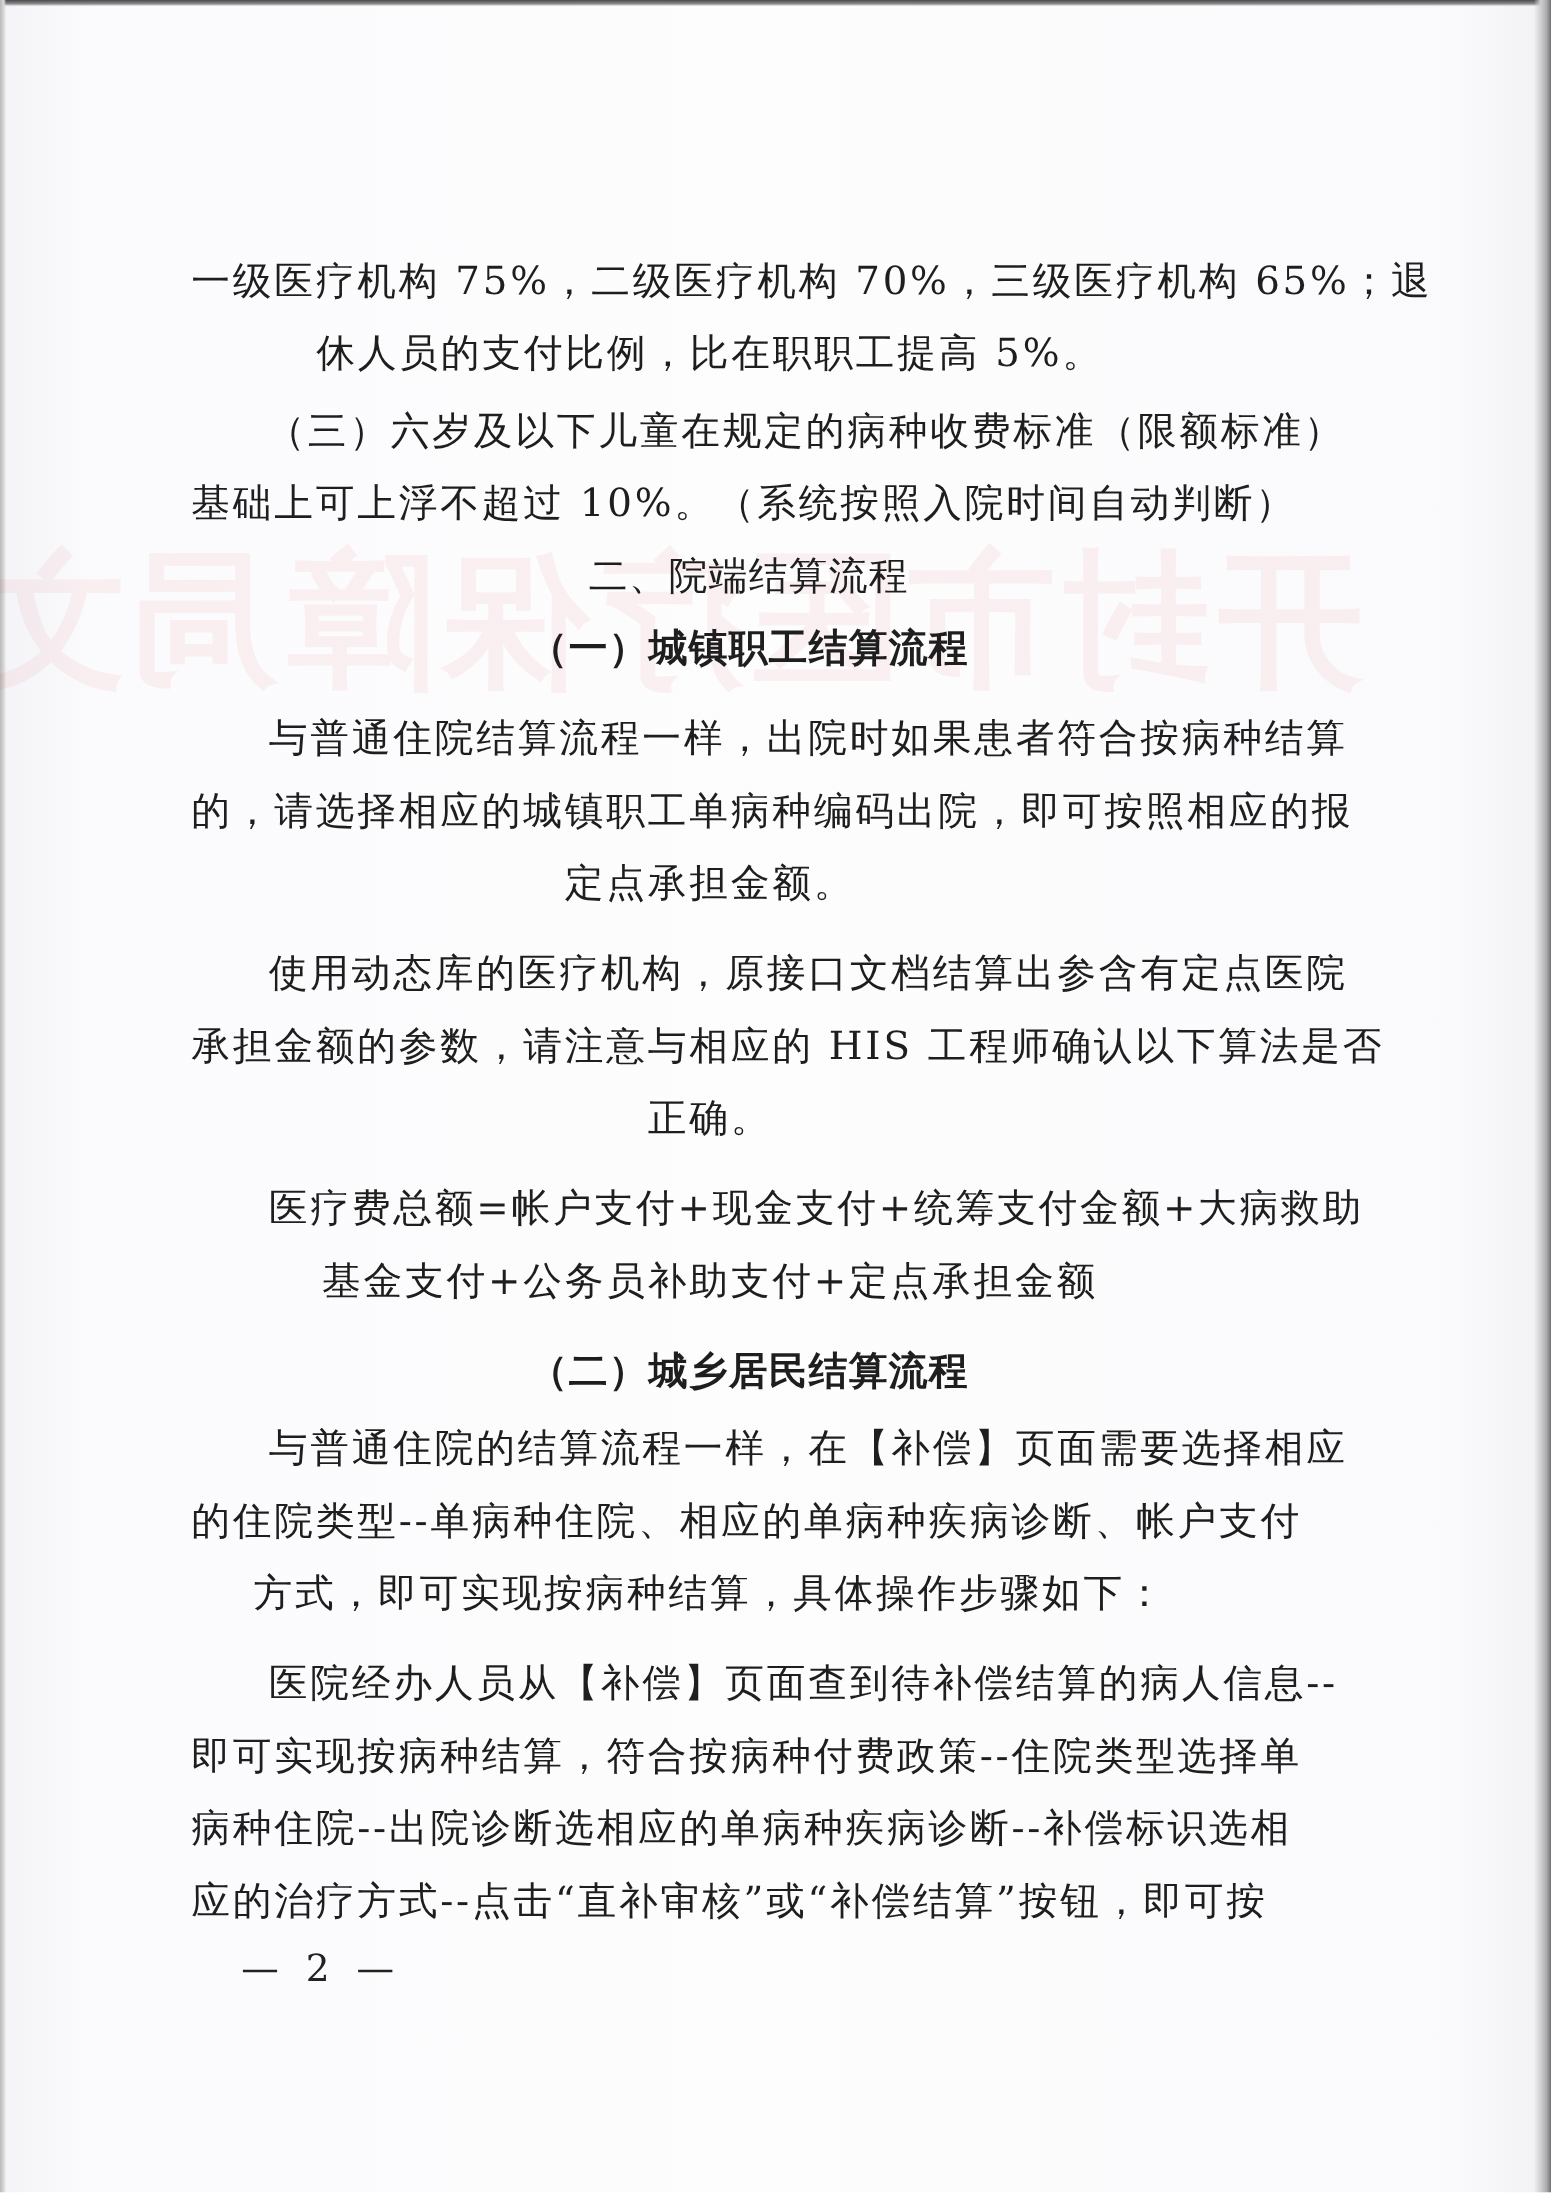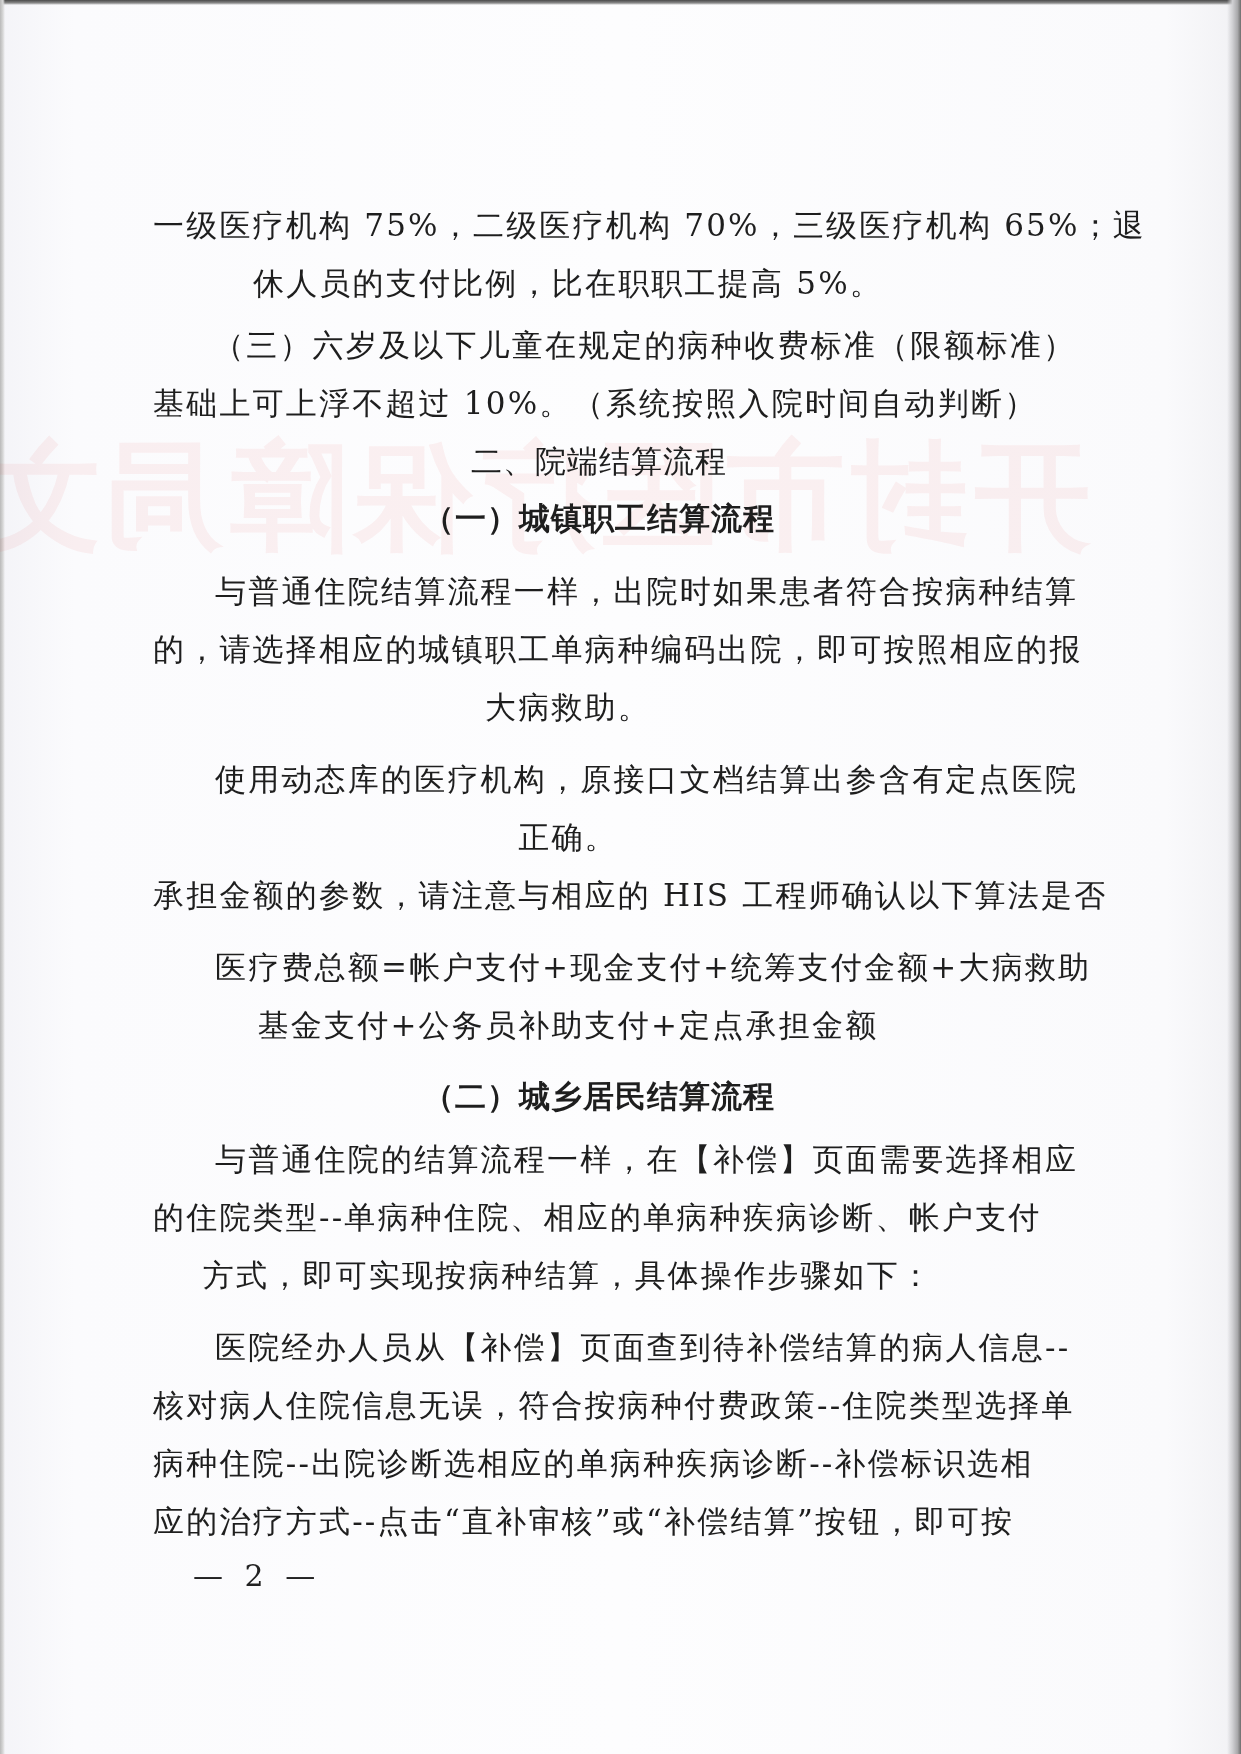--- a/index.html
+++ b/index.html
@@ -119,44 +119,44 @@
       <div class="line">基础上可上浮不超过 10%。（系统按照入院时间自动判断）</div>
     </div>
 
     <div class="line indent section-title">二、院端结算流程</div>
 
     <div class="line indent bold-heading">（一）城镇职工结算流程</div>
 
     <div class="gap-md">
       <div class="line indent">与普通住院结算流程一样，出院时如果患者符合按病种结算</div>
       <div class="line">的，请选择相应的城镇职工单病种编码出院，即可按照相应的报</div>
-      <div class="line">大病救助。</div>
+      <div class="line">定点承担金额。</div>
     </div>
 
     <div class="gap-md">
       <div class="line indent">使用动态库的医疗机构，原接口文档结算出参含有定点医院</div>
+      <div class="line">承担金额的参数，请注意与相应的 HIS 工程师确认以下算法是否</div>
       <div class="line">正确。</div>
-      <div class="line">承担金额的参数，请注意与相应的 HIS 工程师确认以下算法是否</div>
     </div>
 
     <div class="gap-md">
       <div class="line indent">医疗费总额=帐户支付+现金支付+统筹支付金额+大病救助</div>
       <div class="line">基金支付+公务员补助支付+定点承担金额</div>
     </div>
 
     <div class="line indent bold-heading gap-md">（二）城乡居民结算流程</div>
 
     <div class="gap-sm">
       <div class="line indent">与普通住院的结算流程一样，在【补偿】页面需要选择相应</div>
       <div class="line">的住院类型--单病种住院、相应的单病种疾病诊断、帐户支付</div>
       <div class="line">方式，即可实现按病种结算，具体操作步骤如下：</div>
     </div>
 
     <div class="gap-md">
       <div class="line indent">医院经办人员从【补偿】页面查到待补偿结算的病人信息--</div>
-      <div class="line">核对病人住院信息无误，符合按病种付费政策--住院类型选择单</div>
+      <div class="line">即可实现按病种结算，符合按病种付费政策--住院类型选择单</div>
       <div class="line">病种住院--出院诊断选相应的单病种疾病诊断--补偿标识选相</div>
       <div class="line">应的治疗方式--点击“直补审核”或“补偿结算”按钮，即可按</div>
     </div>
   </div>
 
   <div class="page-number">— 2 —</div>
 </div>
 
 </body></html>

